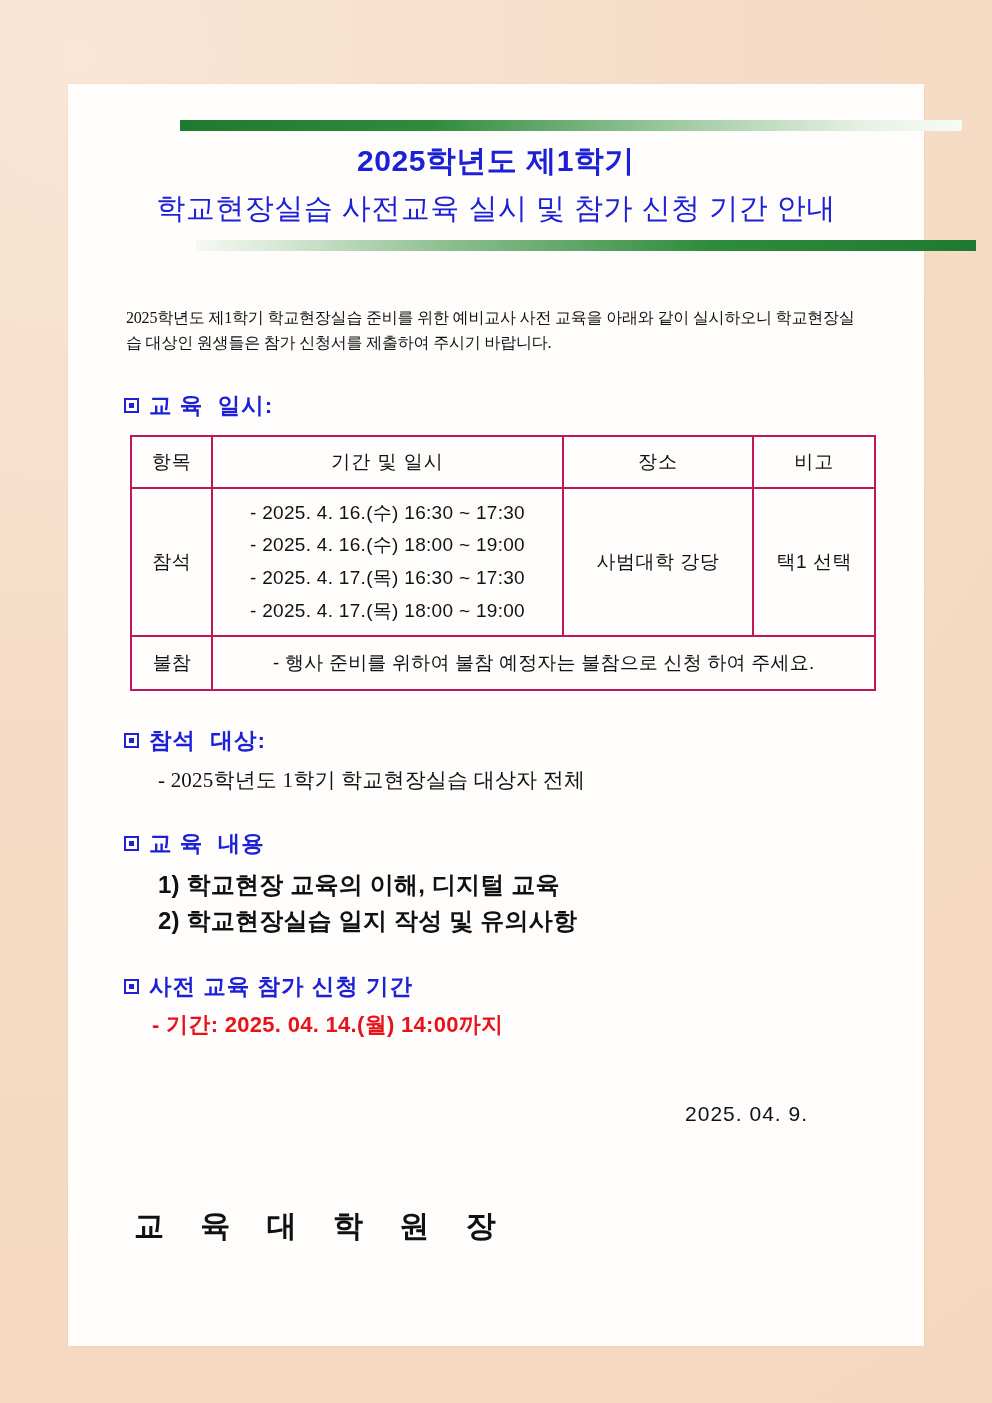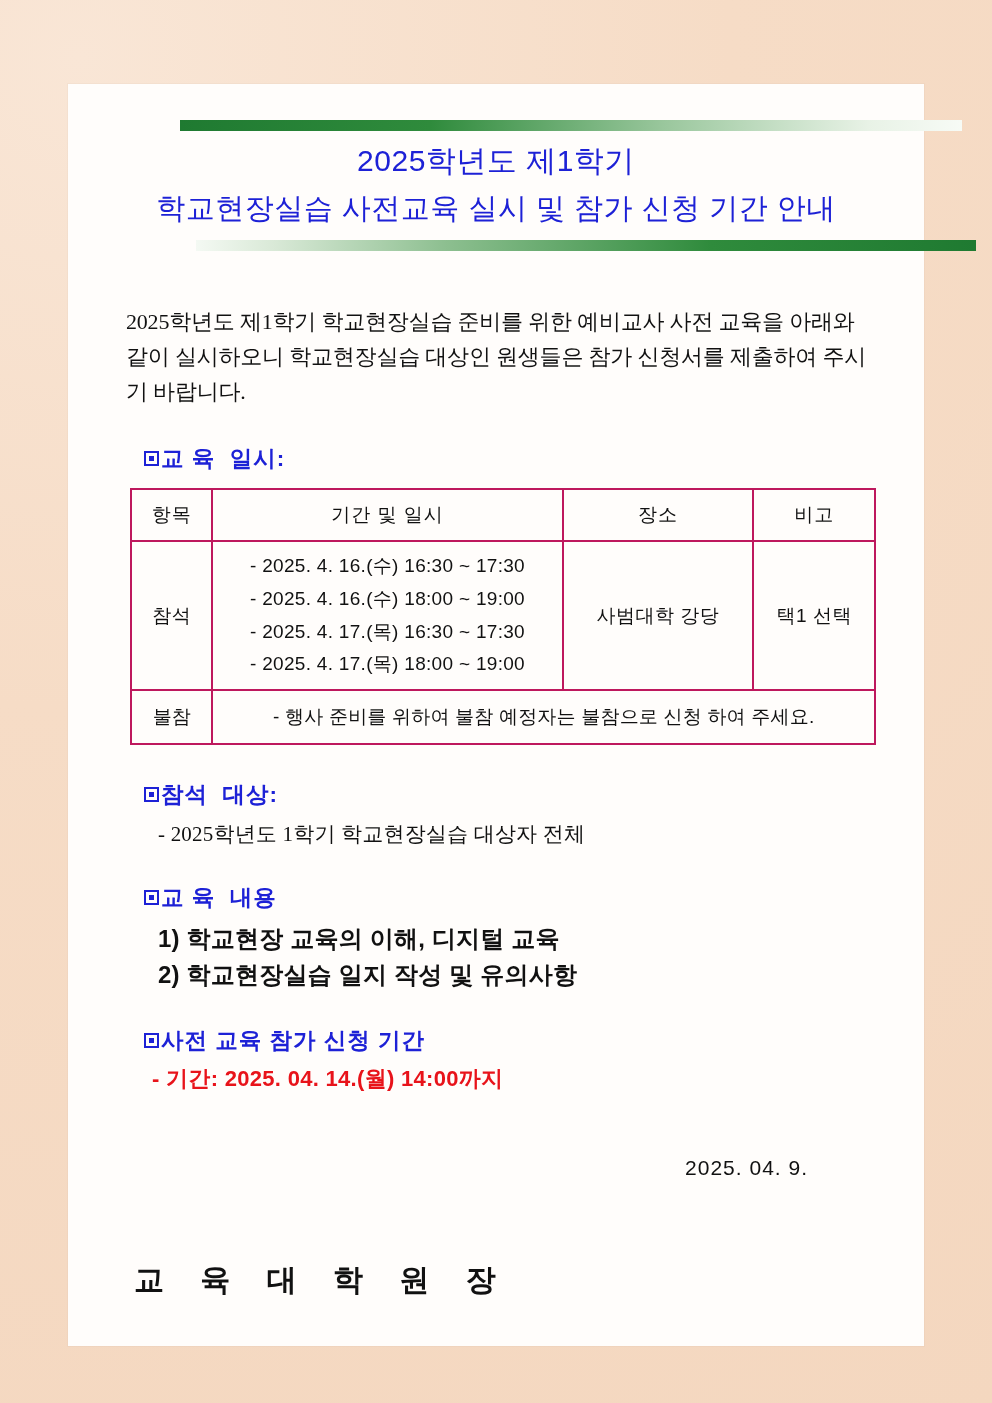--- a/index.html
+++ b/index.html
@@ -50,60 +50,59 @@
     background: linear-gradient(to right, #f4f9f3 0%, #d9e9d7 10%, #8dbf90 32%, #2f8b3c 66%, #1f7a31 100%);
     margin-left: 72px;
     margin-top: 8px;
   }
   .title-lines {
     text-align: center;
     padding: 10px 0 4px;
   }
   .title-1 {
     font-family: "Liberation Sans", sans-serif;
-    font-weight: normal;
+    font-weight: bold;
     font-size: 30px;
     color: #1d21d6;
     letter-spacing: 0.5px;
     line-height: 1.35;
   }
   .title-2 {
     font-family: "Liberation Sans", sans-serif;
     font-weight: normal;
     font-size: 29px;
     color: #1d21d6;
     letter-spacing: 0.5px;
     line-height: 1.4;
     margin-top: 6px;
   }
 
   
   .intro {
     margin-top: 54px;
     font-family: "Liberation Serif", serif;
-    font-size: 22px;
+    font-size: 16px;
     line-height: 1.58;
     color: #111;
     letter-spacing: -0.2px;
     padding-left: 2px;
   }
 
   
   .section {
     margin-top: 34px;
   }
   .sec-head {
     display: flex;
     align-items: center;
-    gap: 2px;
+    gap: 10px;
     color: #1d21d6;
     font-weight: bold;
     font-size: 22.5px;
     letter-spacing: 1px;
-    margin-left: 20px;
   }
   .bullet-sq {
     display: inline-block;
     width: 15px; height: 15px;
     border: 2px solid #1d21d6;
     position: relative;
     flex: 0 0 auto;
   }
   .bullet-sq::after {
     content: "";

